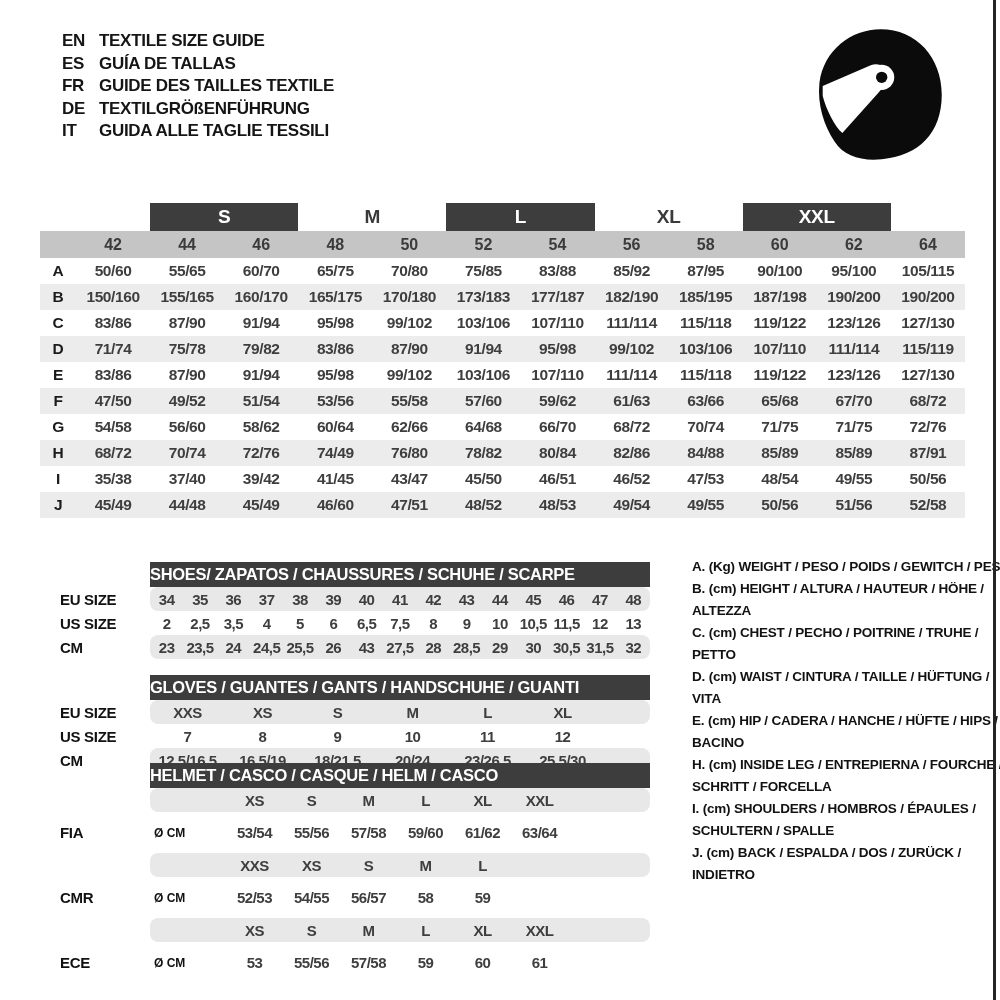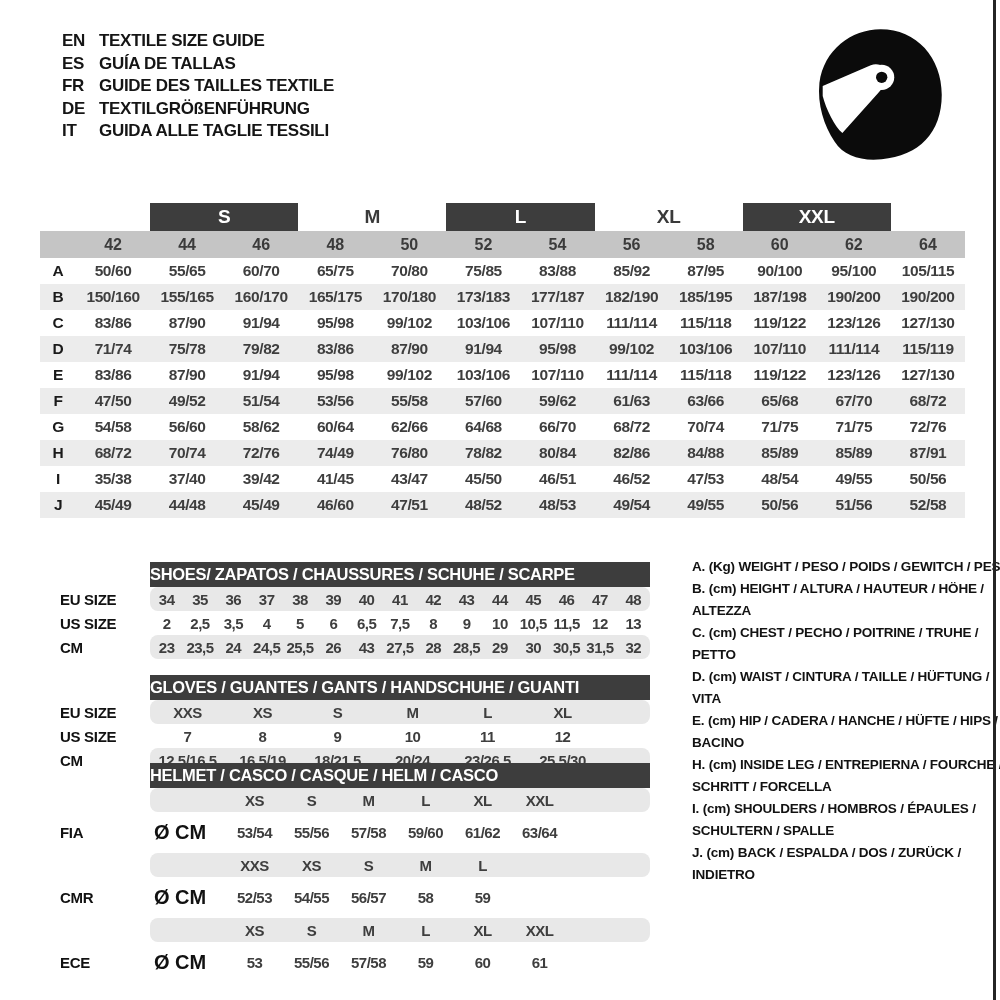--- a/index.html
+++ b/index.html
@@ -40,21 +40,21 @@
   .strip-title{
     margin-left:90px;height:25px;line-height:25px;background:var(--dark-bar);
     color:#fff;font-size:16.5px;letter-spacing:-0.3px;white-space:nowrap;
   }
   .srow{display:flex;height:24px;align-items:stretch;justify-content:flex-end;}
   .slbl{width:90px;flex:none;font-size:15px;color:#111;display:flex;align-items:center;letter-spacing:-0.3px;}
   .scells{flex:1;display:flex;align-items:center;border-radius:8px;}
   .scells.shaded{background:var(--substripe);}
   .scell{flex:1;text-align:center;font-size:15px;color:var(--text);letter-spacing:-0.5px;white-space:nowrap;}
   .gloves .scell{flex:none;width:75px;}
-  .hcells .hunit{width:72px;flex:none;text-align:left;padding-left:4px;font-size:20px;color:#111;}
+  .hcells .hunit{width:72px;flex:none;text-align:left;padding-left:4px;font-size:12px;color:#111;}
   .hcells .scell{flex:none;width:57px;}
   .helmet-strip .srow.vals{height:41px;}
   
   .legend{position:absolute;left:692px;top:556px;width:322px;}
   .legend-item{font-size:13.5px;line-height:22px;letter-spacing:-0.2px;color:#121212;}
   
   .edge{position:absolute;left:993px;top:0;width:3px;height:1000px;background:var(--edge);}
 </style>
 </head>
 <body>

